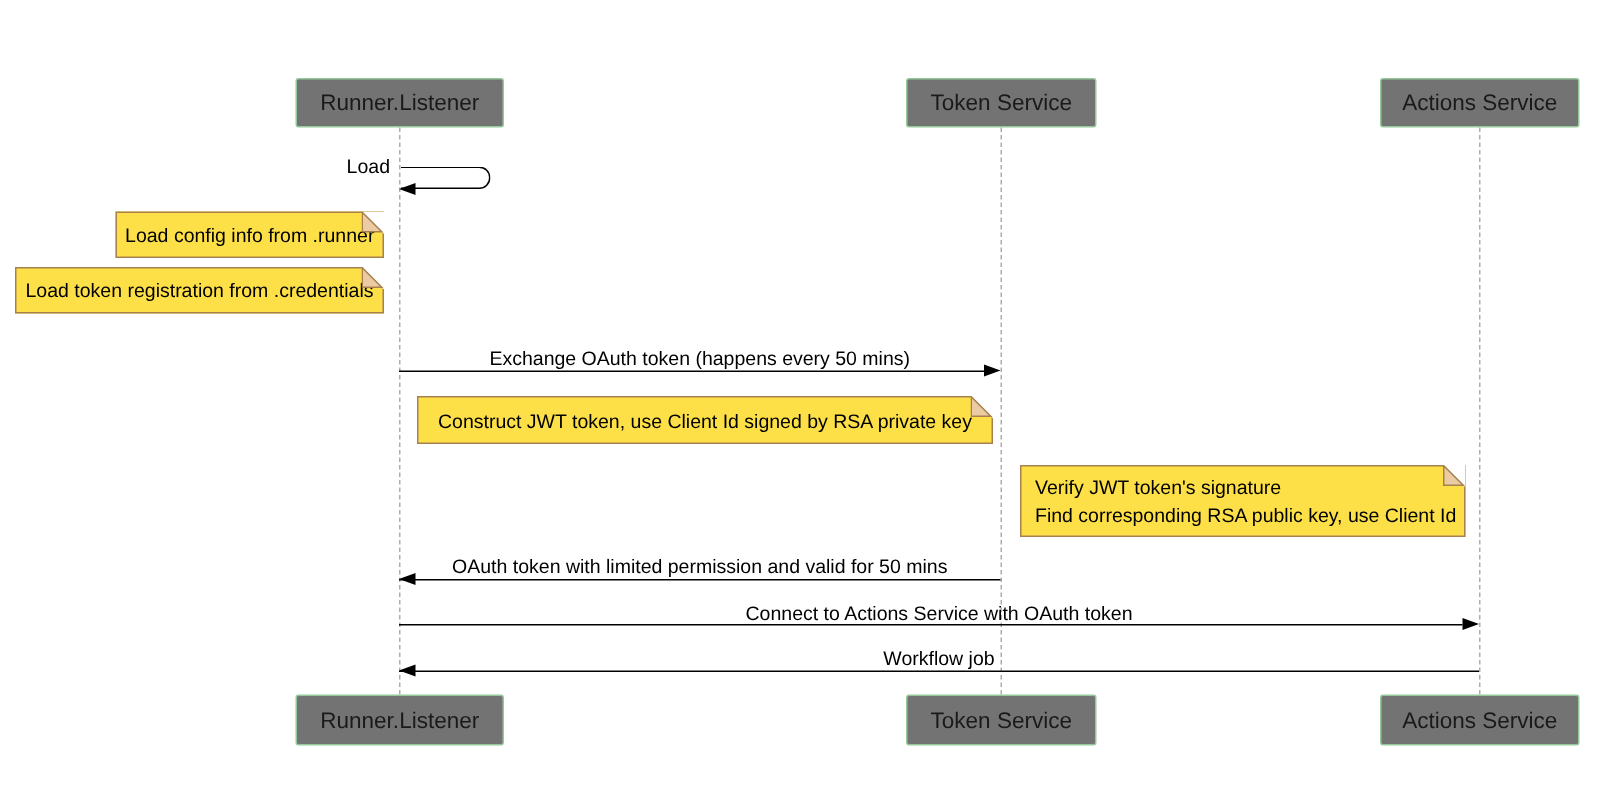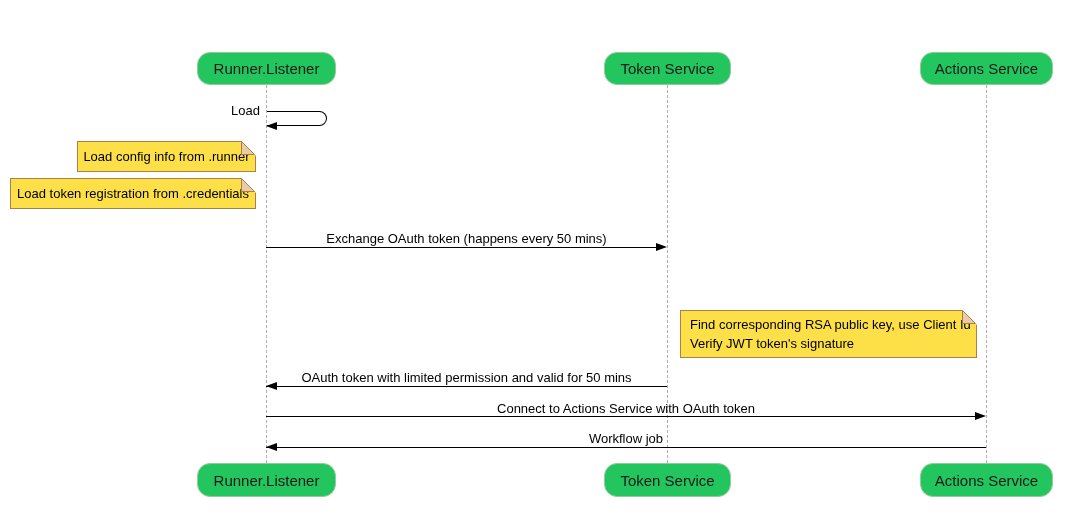--- a/index.html
+++ b/index.html
@@ -5,22 +5,22 @@
   html,body{margin:0;padding:0;background:#fff;}
   .canvas{
     position:relative;width:1070px;height:525px;background:#FFFFFF;
     font-family:"Liberation Sans","DejaVu Sans",sans-serif;color:#000;overflow:hidden;
   }
   .title{
     position:absolute;left:0;top:11px;width:100%;text-align:center;
     font-size:15px;font-weight:bold;color:#0a0a0a;
   }
   .actor{
-    position:absolute;height:33px;background:#22c55e;border:1px solid #95C89B;
-    border-radius:13px;display:flex;align-items:center;justify-content:center;
+    position:absolute;height:33px;background:#737373;border:1px solid #95C89B;
+    border-radius:2px;display:flex;align-items:center;justify-content:center;
     font-size:15px;color:#1a1a1a;box-sizing:border-box;
   }
   .actor.bottom{height:34px;}
   .lifeline{
     position:absolute;top:85px;height:378px;width:0;
     border-left:1px dashed #ADADAD;
   }
   .msg-label{
     position:absolute;font-size:13px;line-height:14px;height:14px;white-space:nowrap;
   }
@@ -87,28 +87,35 @@
       <polygon points="0,0 15,0 15,15" fill="#FFFFFF"></polygon>
       <polygon points="0.5,0.5 0.5,13.5 13.5,13.5" fill="#EBCBA4" stroke="#A8804E" stroke-width="1"></polygon>
     </svg>
     <span>Load token registration from .credentials</span>
   </div>
 
   <div class="msg-label" style="left:266px;top:232px;width:401px;text-align:center;">Exchange OAuth token (happens every 50 mins)</div>
   <div class="msg-line" style="left:266px;top:247px;width:390px;"></div>
   <div class="ah ah-right" style="left:656px;top:243px;"></div>
 
+  <div class="note note-c">
+    <svg class="note-fold" width="15" height="15" viewBox="0 0 15 15">
+      <polygon points="0,0 15,0 15,15" fill="#FFFFFF"></polygon>
+      <polygon points="0.5,0.5 0.5,13.5 13.5,13.5" fill="#EBCBA4" stroke="#A8804E" stroke-width="1"></polygon>
+    </svg>
+    <span>Construct JWT token, use Client Id signed by RSA private key</span>
+  </div>
 
   <div class="note note-d">
     <svg class="note-fold" width="15" height="15" viewBox="0 0 15 15">
       <polygon points="0,0 15,0 15,15" fill="#FFFFFF"></polygon>
       <polygon points="0.5,0.5 0.5,13.5 13.5,13.5" fill="#EBCBA4" stroke="#A8804E" stroke-width="1"></polygon>
     </svg>
+    <span>Verify JWT token's signature</span>
     <span>Find corresponding RSA public key, use Client Id</span>
-    <span>Verify JWT token's signature</span>
   </div>
 
   <div class="msg-label" style="left:266px;top:371px;width:401px;text-align:center;">OAuth token with limited permission and valid for 50 mins</div>
   <div class="msg-line" style="left:266px;top:386px;width:401px;"></div>
   <div class="ah ah-left" style="left:266px;top:382px;"></div>
 
   <div class="msg-label" style="left:266px;top:402px;width:720px;text-align:center;">Connect to Actions Service with OAuth token</div>
   <div class="msg-line" style="left:266px;top:416px;width:709px;"></div>
   <div class="ah ah-right" style="left:975px;top:412px;"></div>
 

